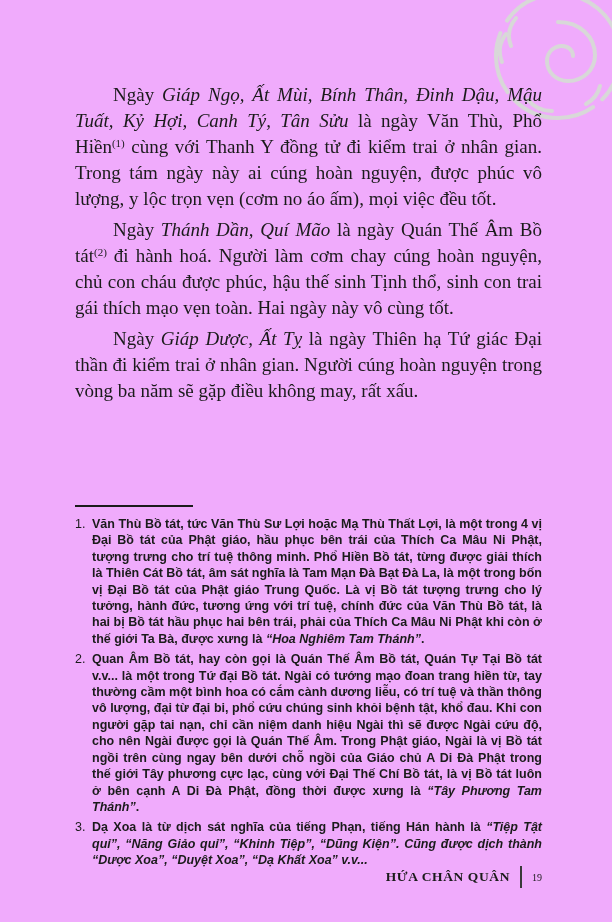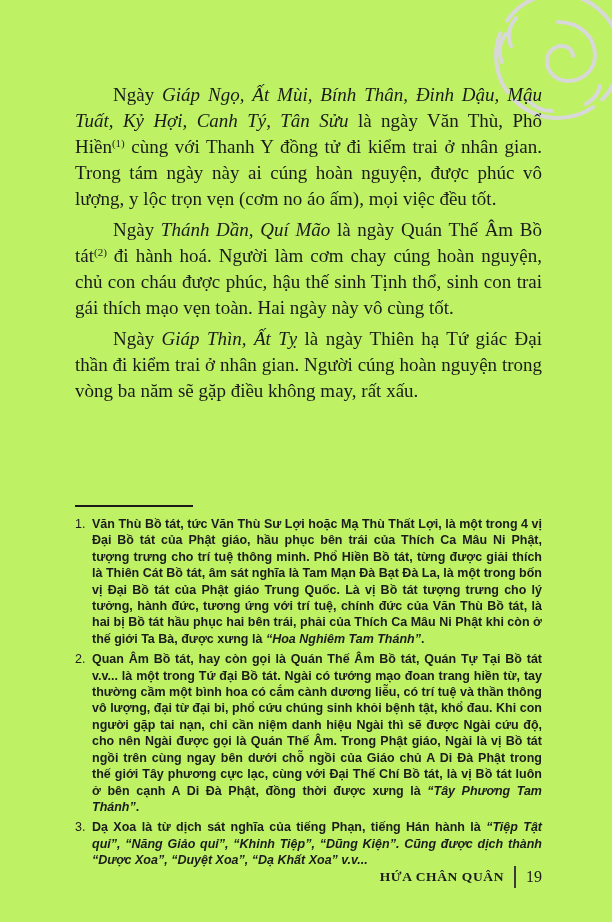--- a/index.html
+++ b/index.html
@@ -1,17 +1,17 @@
 <!DOCTYPE html>
 <html><head>
 <meta charset="utf-8">
 <style>
   html,body{margin:0;padding:0;background:#e9e9e9;}
   .page{
-    position:relative;width:612px;height:922px;margin:0 auto;background:#bef264;
+    position:relative;width:612px;height:922px;margin:0 auto;background:#f0abfc;
     font-family:"Liberation Serif",serif;color:#1b1b1b;overflow:hidden;
   }
   
   .dragon{position:absolute;top:-22px;right:-28px;width:178px;height:178px;}
   
   .content{position:absolute;top:82px;left:75px;width:467px;}
   p.para{margin:0 0 5px 0;font-size:19px;line-height:26px;text-align:justify;text-indent:38px;}
   .it{font-style:italic;}
   .sup{font-size:11px;vertical-align:6px;line-height:0;}
   
@@ -24,21 +24,21 @@
   .fn{display:flex;margin-bottom:4px;}
   .fn-num{flex:0 0 17px;}
   .fn-body{flex:1;text-align:justify;font-weight:bold;}
   
   .page-footer{
     position:absolute;bottom:34px;right:70px;display:flex;align-items:center;
     font-family:Liberation Serif, serif;
   }
   .author{font-weight:bold;font-size:13.5px;letter-spacing:0.6px;}
   .sep{width:2px;height:22px;background:#3a3a3a;margin:0 10px;}
-  .pagenum{font-size:16px;}
+  .pagenum{font-size:10px;}
 </style>
 </head>
 <body>
 
 <div class="page">
 
   <div class="dragon">
     <svg width="178" height="178" viewBox="0 0 178 178" xmlns="http://www.w3.org/2000/svg">
       <g fill="none" stroke="#d8d8d8" stroke-width="4" stroke-linecap="round">
         <circle cx="96" cy="78" r="62" stroke-dasharray="48 12 86 10 62 14"></circle>
@@ -50,21 +50,21 @@
         <path d="M84 20 q10 -6 22 -2"></path>
       </g>
     </svg>
   </div>
 
   <main class="content">
     <p class="para"><span>Ngày </span><span class="it">Giáp Ngọ, Ất Mùi, Bính Thân, Đinh Dậu, Mậu Tuất, Kỷ Hợi, Canh Tý, Tân Sửu</span><span> là ngày Văn Thù, Phổ Hiền</span><span class="sup">(1)</span><span> cùng với Thanh Y đồng tử đi kiểm trai ở nhân gian. Trong tám ngày này ai cúng hoàn nguyện, được phúc vô lượng, y lộc trọn vẹn (cơm no áo ấm), mọi việc đều tốt.</span></p>
 
     <p class="para"><span>Ngày </span><span class="it">Thánh Dần, Quí Mão</span><span> là ngày Quán Thế Âm Bồ tát</span><span class="sup">(2)</span><span> đi hành hoá. Người làm cơm chay cúng hoàn nguyện, chủ con cháu được phúc, hậu thế sinh Tịnh thổ, sinh con trai gái thích mạo vẹn toàn. Hai ngày này vô cùng tốt.</span></p>
 
-    <p class="para"><span>Ngày </span><span class="it">Giáp Thìn, Ất Tỵ</span><span> là ngày Thiên hạ Tứ giác Đại thần đi kiểm trai ở nhân gian. Người cúng hoàn nguyện trong vòng ba năm sẽ gặp điều không may, rất xấu.</span></p>
+    <p class="para"><span>Ngày </span><span class="it">Giáp Dược, Ất Tỵ</span><span> là ngày Thiên hạ Tứ giác Đại thần đi kiểm trai ở nhân gian. Người cúng hoàn nguyện trong vòng ba năm sẽ gặp điều không may, rất xấu.</span></p>
 
   </main>
 
   <div class="fn-divider"></div>
 
   <section class="footnotes">
     <div class="fn">
       <span class="fn-num">1.</span>
       <span class="fn-body"><span>Văn Thù Bồ tát, tức Văn Thù Sư Lợi hoặc Mạ Thù Thất Lợi, là một trong 4 vị Đại Bồ tát của Phật giáo, hầu phục bên trái của Thích Ca Mâu Ni Phật, tượng trưng cho trí tuệ thông minh. Phổ Hiền Bồ tát, từng được giải thích là Thiên Cát Bồ tát, âm sát nghĩa là Tam Mạn Đà Bạt Đà La, là một trong bốn vị Đại Bồ tát của Phật giáo Trung Quốc. Là vị Bồ tát tượng trưng cho lý tưởng, hành đức, tương ứng với trí tuệ, chính đức của Văn Thù Bồ tát, là hai bị Bồ tát hầu phục hai bên trái, phải của Thích Ca Mâu Ni Phật khi còn ở thế giới Ta Bà, được xưng là </span><span class="it">“Hoa Nghiêm Tam Thánh”</span><span>.</span></span>
     </div>

